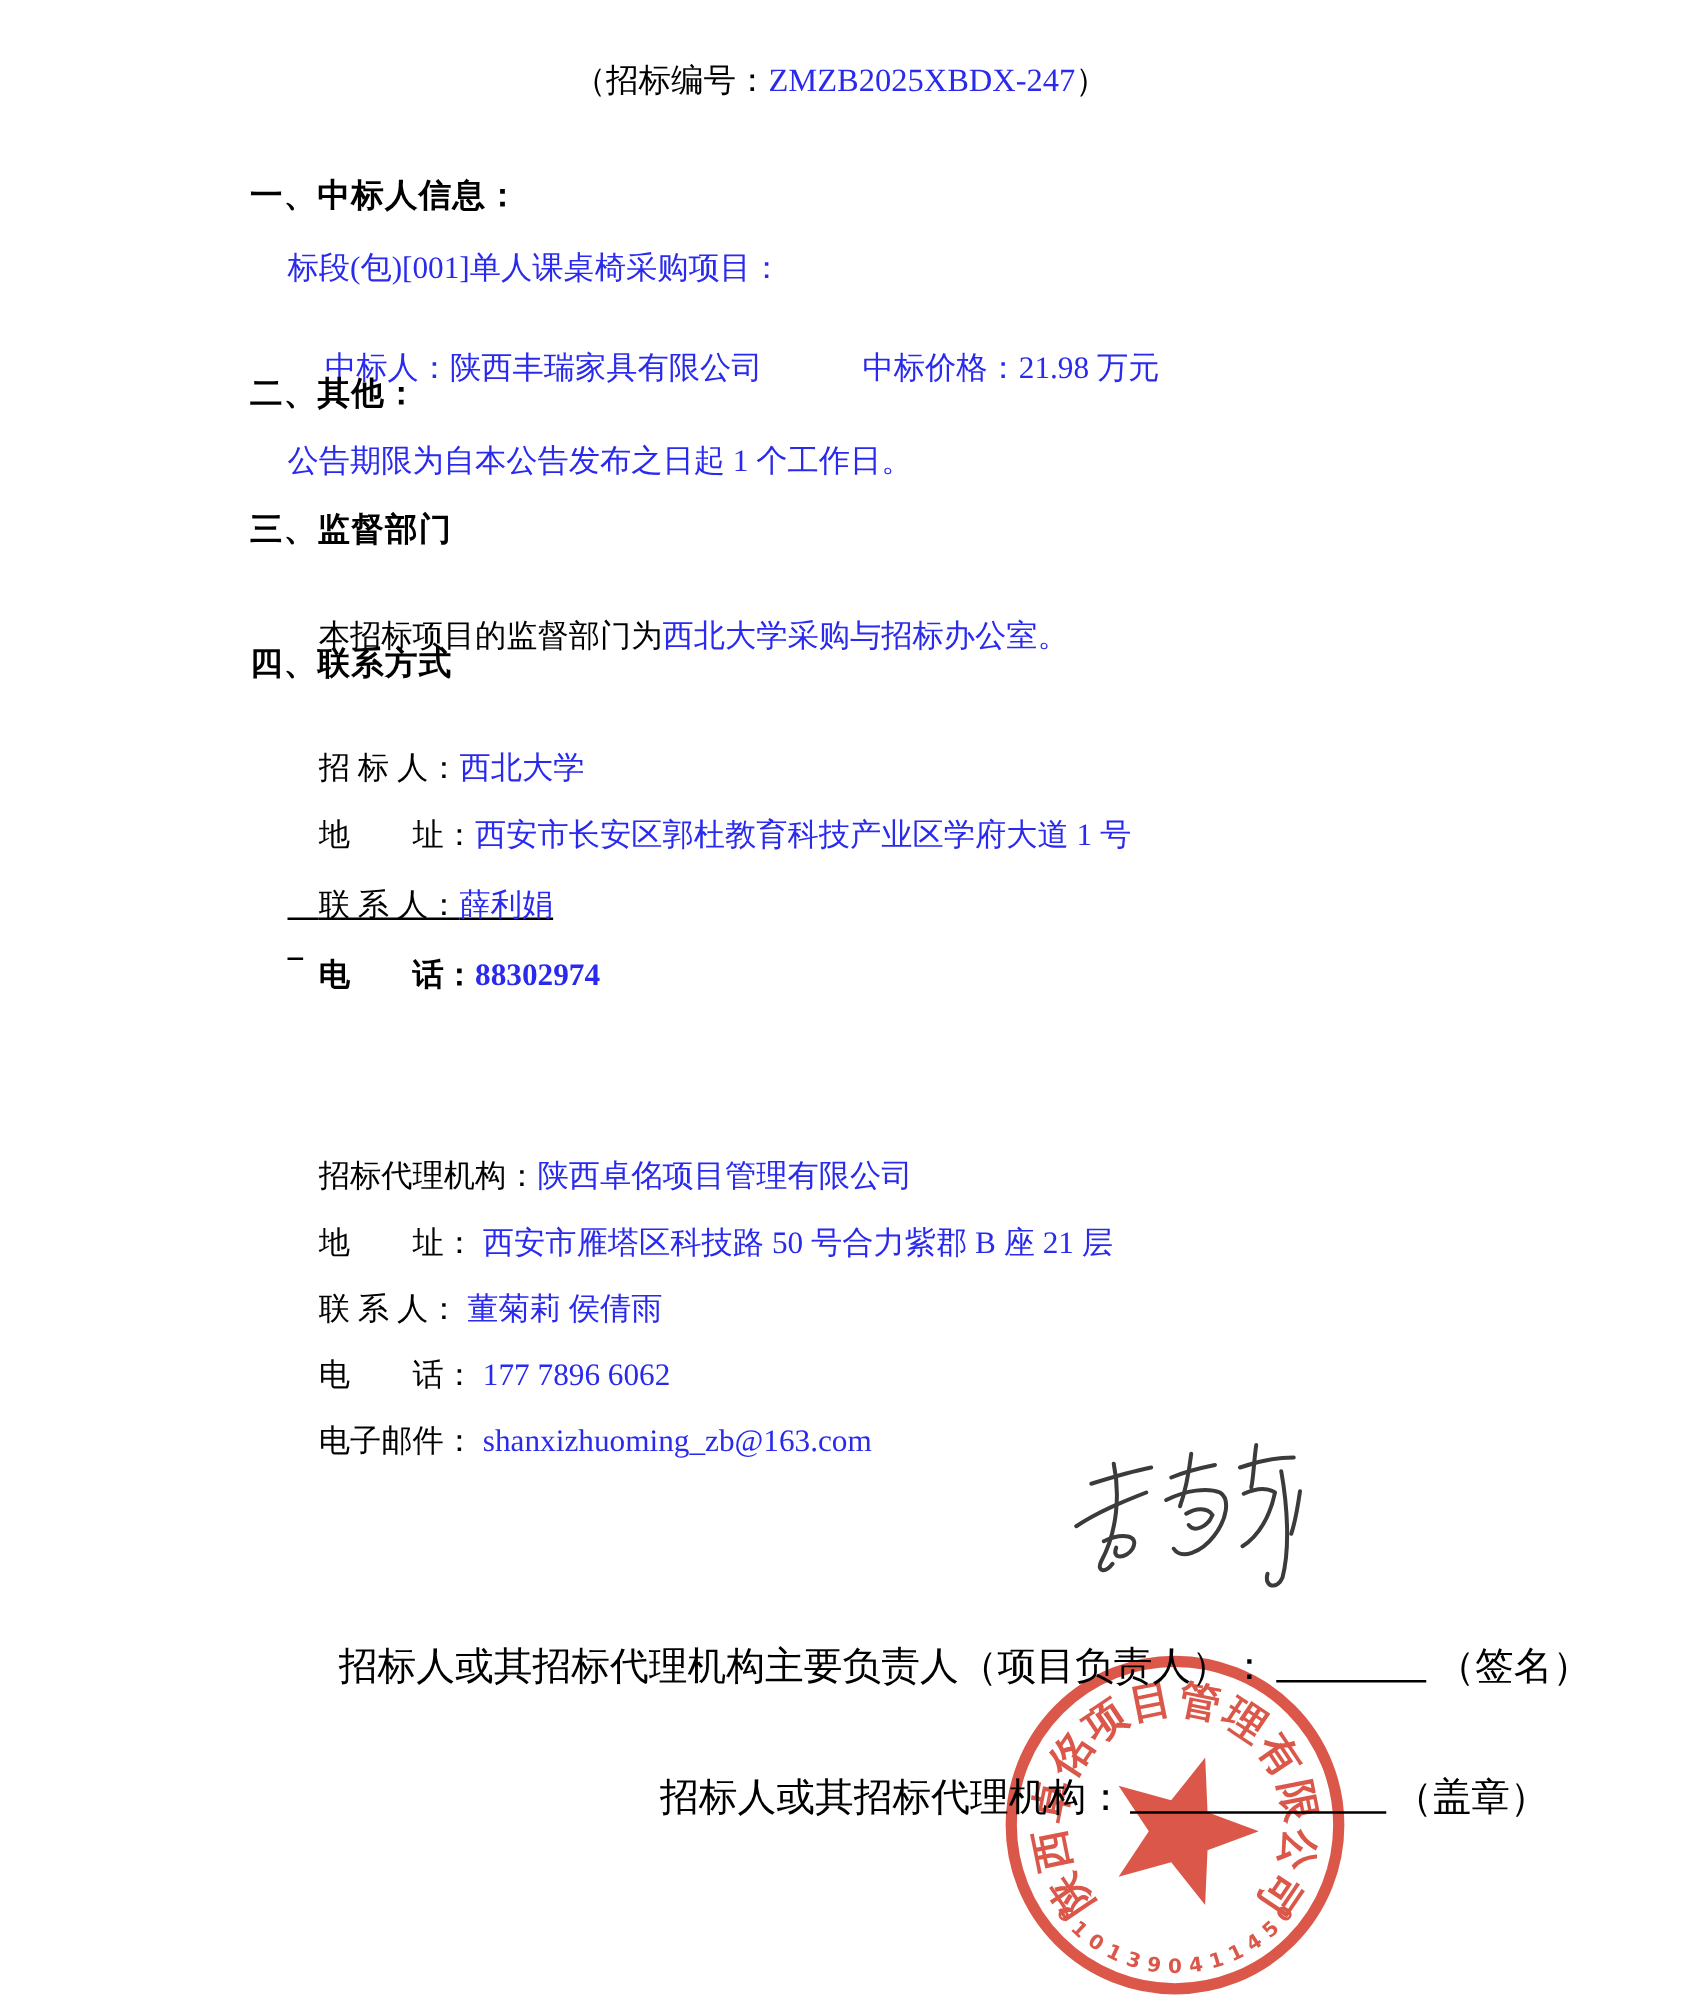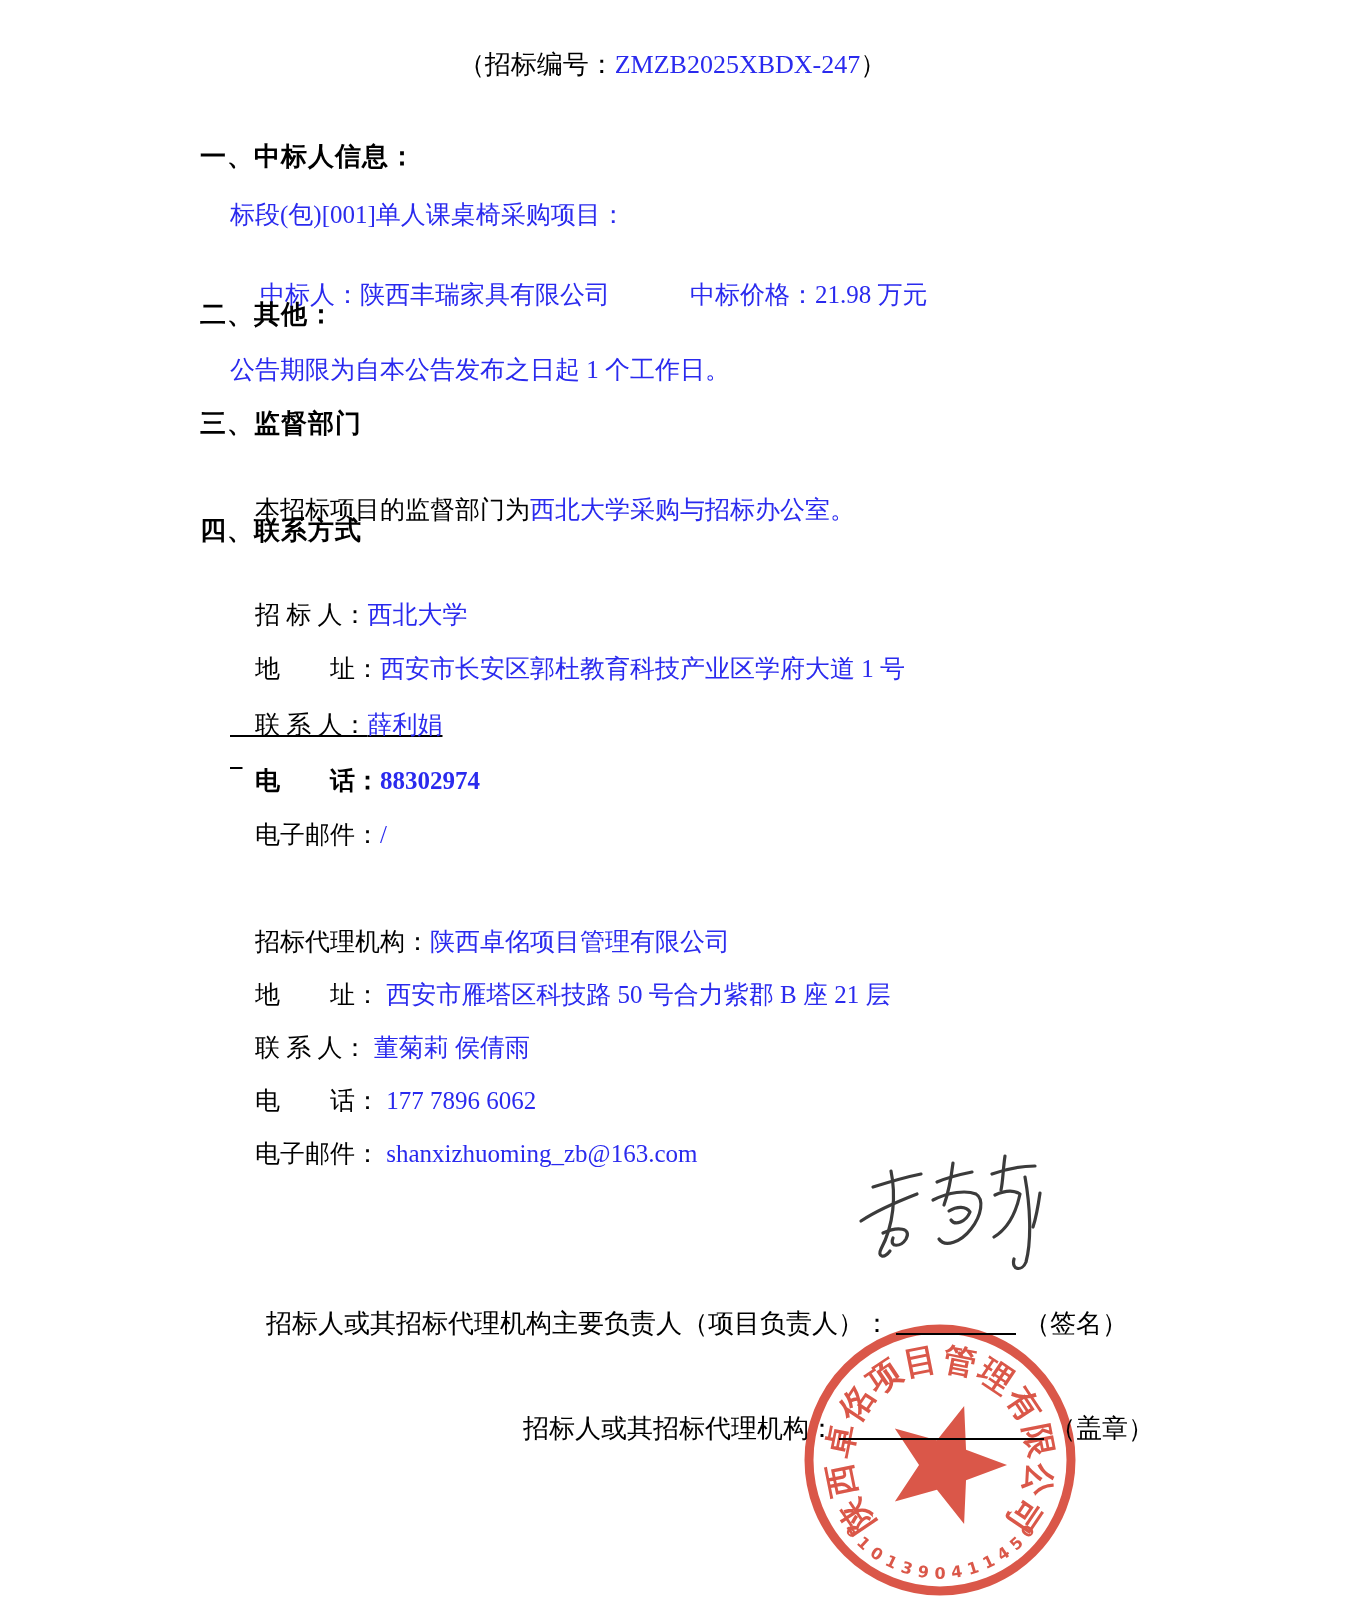--- a/index.html
+++ b/index.html
@@ -11,21 +11,21 @@
     font-family:"Liberation Serif","DejaVu Serif",serif;
     color:#000;
   }
   .line{position:absolute;white-space:pre;font-size:25px;line-height:1.25;}
   .center{left:0;width:100%;text-align:center;}
   .heading{
     font-family:"Liberation Sans","DejaVu Sans",sans-serif;
     font-weight:bold;font-size:26px;letter-spacing:1px;
   }
   .blue{color:var(--blue,#2a2aee);}
-  .sig-line{font-size:26px;}
+  .sig-line{font-size:31px;}
   .blank{
     display:inline-block;
     border-bottom:2px solid #000;
     height:1em;
     vertical-align:-3px;
   }
   .blank-sign{width:120px;margin-left:6px;margin-right:8px;}
   .blank-stamp{width:205px;margin-left:4px;margin-right:6px;}
   
   .signature-svg{position:absolute;left:853px;top:1143px;}
@@ -74,23 +74,20 @@
     <span>招 标 人：</span><span class="blue">西北大学</span>
   </div>
   <div class="line" style="left:230px;top:622px;">
     <span>地　　址：</span><span class="blue">西安市长安区郭杜教育科技产业区学府大道 1 号</span>
   </div>
   <div class="line" style="left:230px;top:678px;text-decoration:underline;">
     <span>联 系 人：</span><span class="blue">薛利娟</span>
   </div>
   <div class="line" style="left:230px;top:734px;font-weight:bold;">
     <span>电　　话：</span><span class="blue">88302974</span>
-  </div>
-  <div class="line" style="left:230px;top:788px;">
-    <span>电子邮件：</span><span class="blue">/</span>
   </div>
 
   <div class="line" style="left:230px;top:895px;">
     <span>招标代理机构：</span><span class="blue">陕西卓佲项目管理有限公司</span>
   </div>
   <div class="line" style="left:230px;top:948px;">
     <span>地　　址：</span><span class="blue"> 西安市雁塔区科技路 50 号合力紫郡 B 座 21 层</span>
   </div>
   <div class="line" style="left:230px;top:1001px;">
     <span>联 系 人：</span><span class="blue"> 董菊莉 侯倩雨</span>

